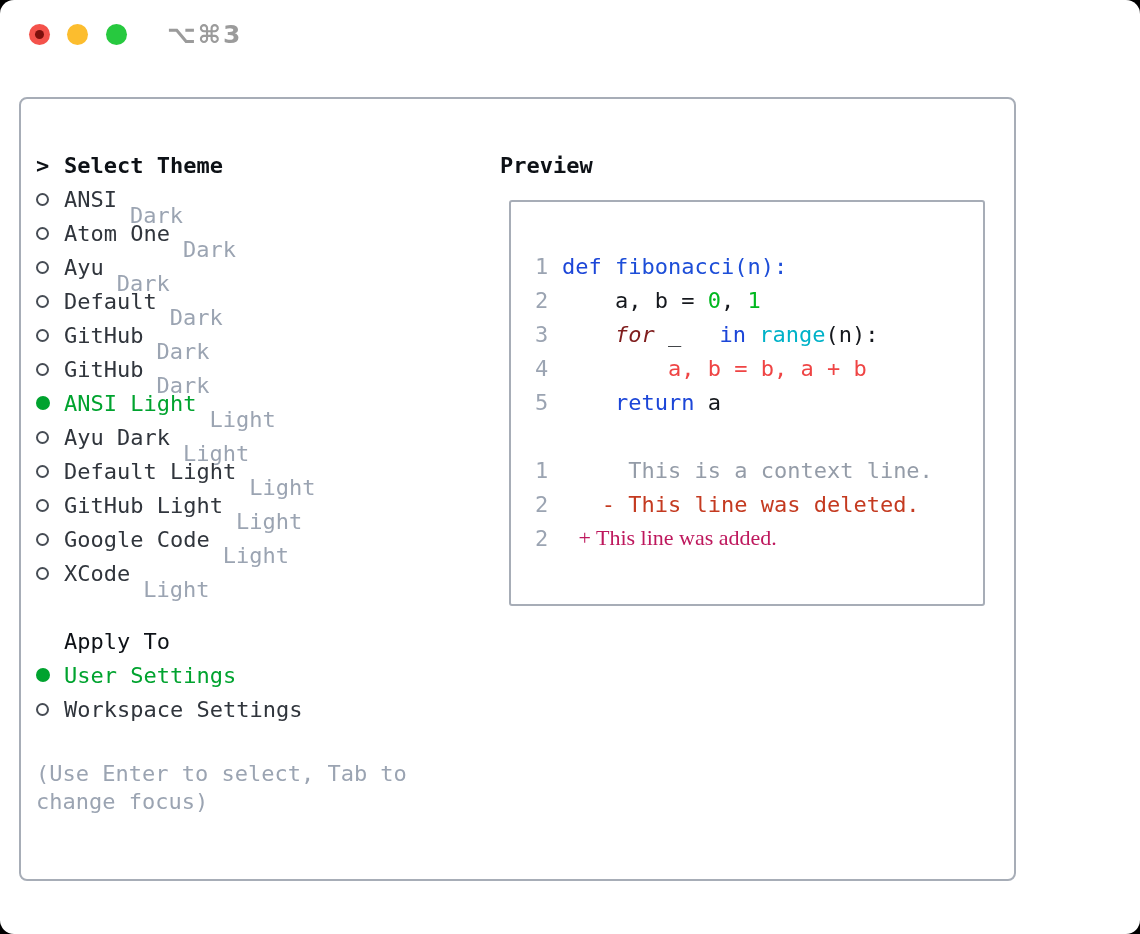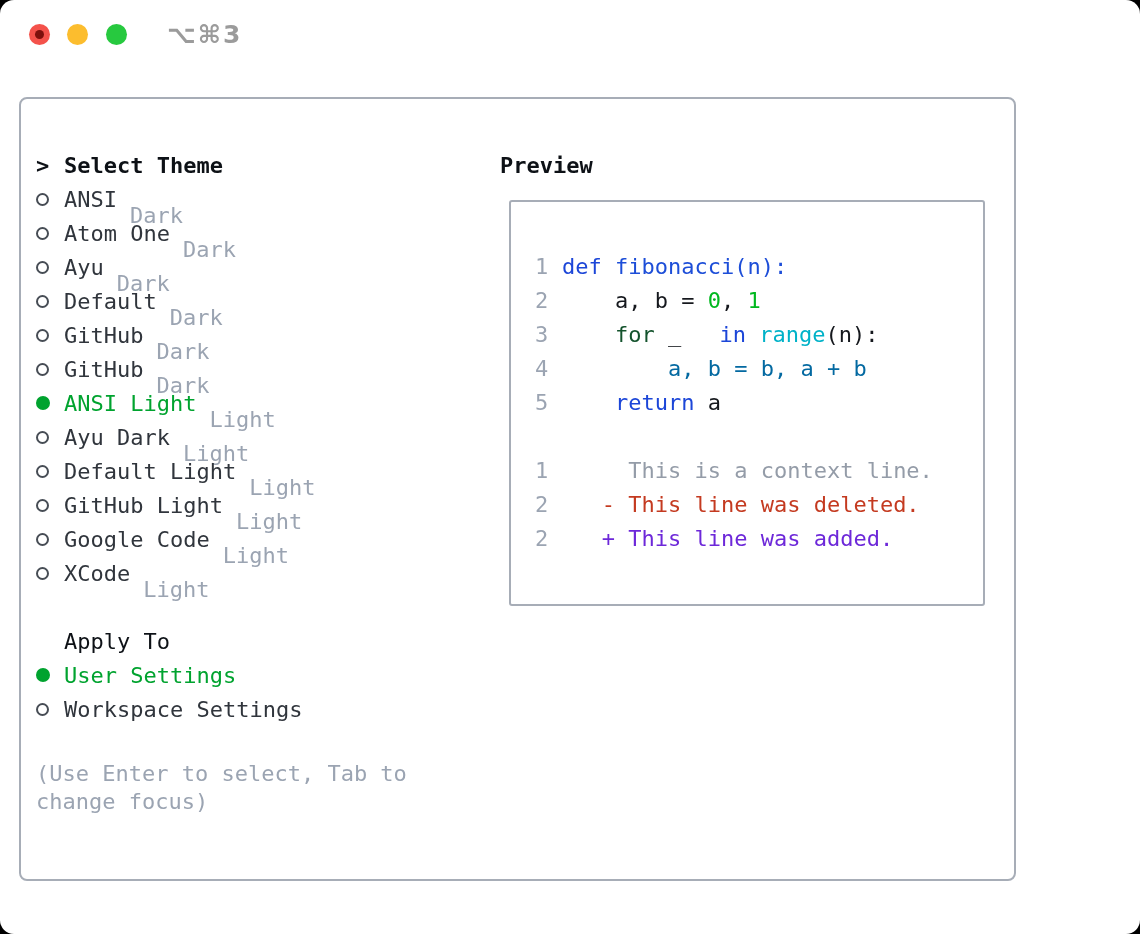--- a/index.html
+++ b/index.html
@@ -179,23 +179,23 @@
     </div>
 
     <div class="section" id="hint">(Use Enter to select, Tab to change focus)</div>
 
     <div class="section row" id="preview-label">
       <span class="hdr">Preview</span>
     </div>
     <div id="preview-box">
       <div class="code-row"><span class="ln">1</span><span style="color: rgb(28, 70, 216); text-align: center;">def</span><span style="color: #1d4ed8;"> fibonacci(n):</span></div>
       <div class="code-row"><span class="ln">2</span><span style="color: rgb(21, 24, 29);">    a, b = </span><span style="color: rgb(0, 184, 31);">0</span><span style="color: rgb(21, 24, 29);">, </span><span style="color: rgb(0, 184, 31);">1</span></div>
-      <div class="code-row"><span class="ln">3</span><span style="color: rgb(21, 24, 29);">    </span><span style="color: #14532d;">for</span><span style="color: rgb(21, 24, 29);"> _ </span><span style="color: rgb(28, 70, 216); margin-left: 25px;">in</span><span style="color: rgb(21, 24, 29);"> </span><span style="color: rgb(0, 178, 200);">range</span><span style="color: rgb(21, 24, 29);">(n):</span></div>
-      <div class="code-row"><span class="ln">4</span><span style="color: #0369a1;">        a, b = b, a + b</span></div>
+      <div class="code-row"><span class="ln">3</span><span style="color: rgb(21, 24, 29);">    </span><span style="color: #7f1d1d; font-style: italic;">for</span><span style="color: rgb(21, 24, 29);"> _ </span><span style="color: rgb(28, 70, 216); margin-left: 25px;">in</span><span style="color: rgb(21, 24, 29);"> </span><span style="color: rgb(0, 178, 200);">range</span><span style="color: rgb(21, 24, 29);">(n):</span></div>
+      <div class="code-row"><span class="ln">4</span><span style="color: #ef4444;">        a, b = b, a + b</span></div>
       <div class="code-row"><span class="ln">5</span><span style="color: rgb(21, 24, 29);">    </span><span style="color: rgb(28, 70, 216);">return</span><span style="color: rgb(21, 24, 29);"> a</span></div>
       <div class="code-row"><span class="ln"></span></div>
       <div class="code-row"><span class="ln">1</span><span style="color: rgb(148, 156, 168);">     This is a context line.</span></div>
       <div class="code-row"><span class="ln">2</span><span style="color: rgb(196, 58, 32);">   - This line was deleted.</span></div>
-      <div class="code-row"><span class="ln">2</span><span style="color: #6d28d9;">   + This line was added.</span></div>
+      <div class="code-row"><span class="ln">2</span><span style="color: #be185d; font-family: Liberation Serif, serif;">   + This line was added.</span></div>
     </div>
 
   </div>
 </div>
 
 </body></html>

